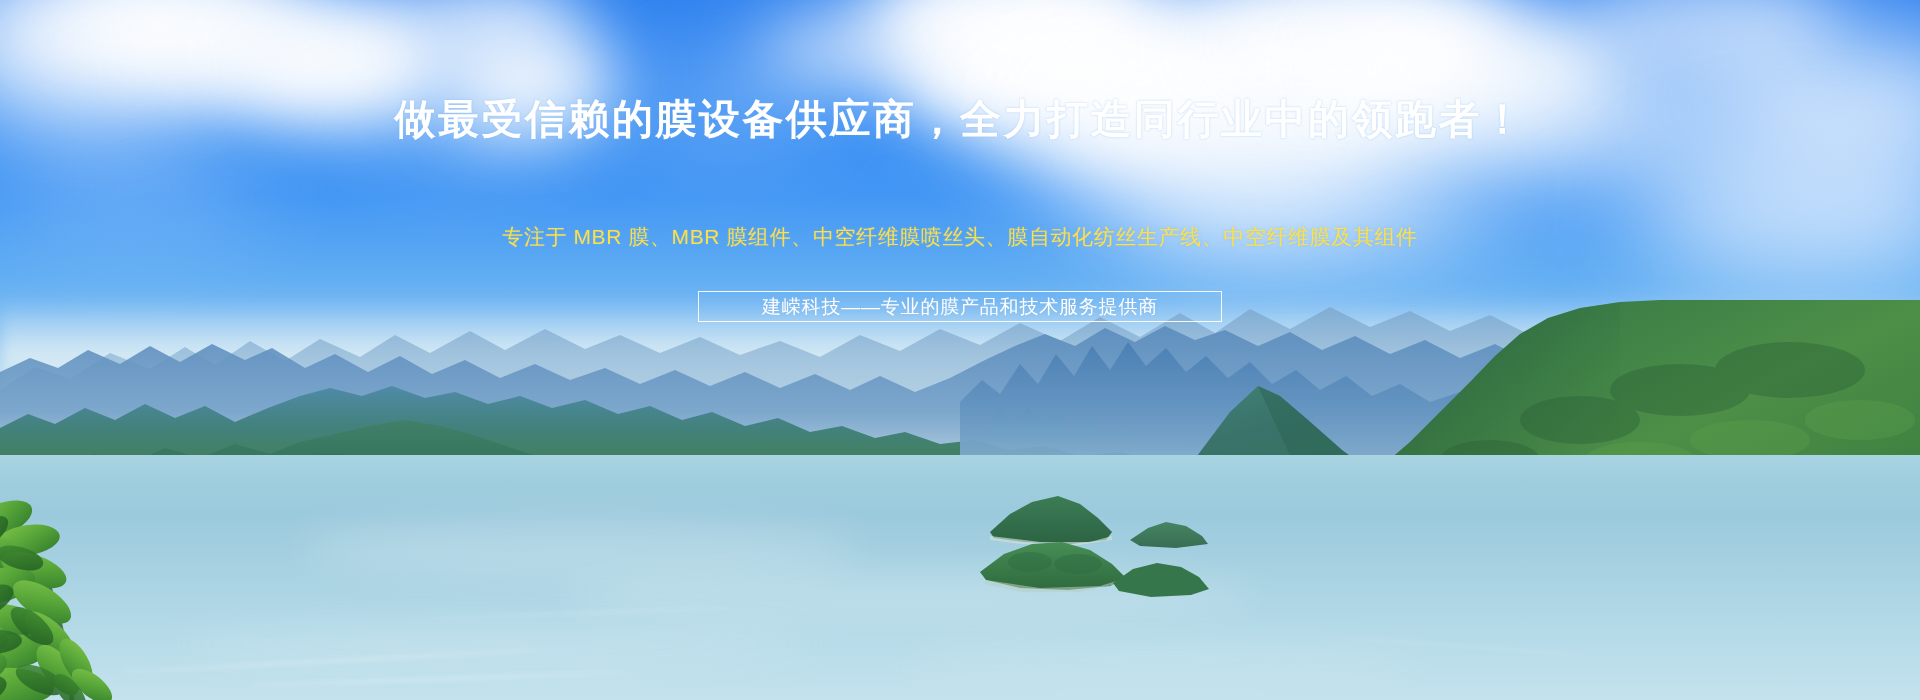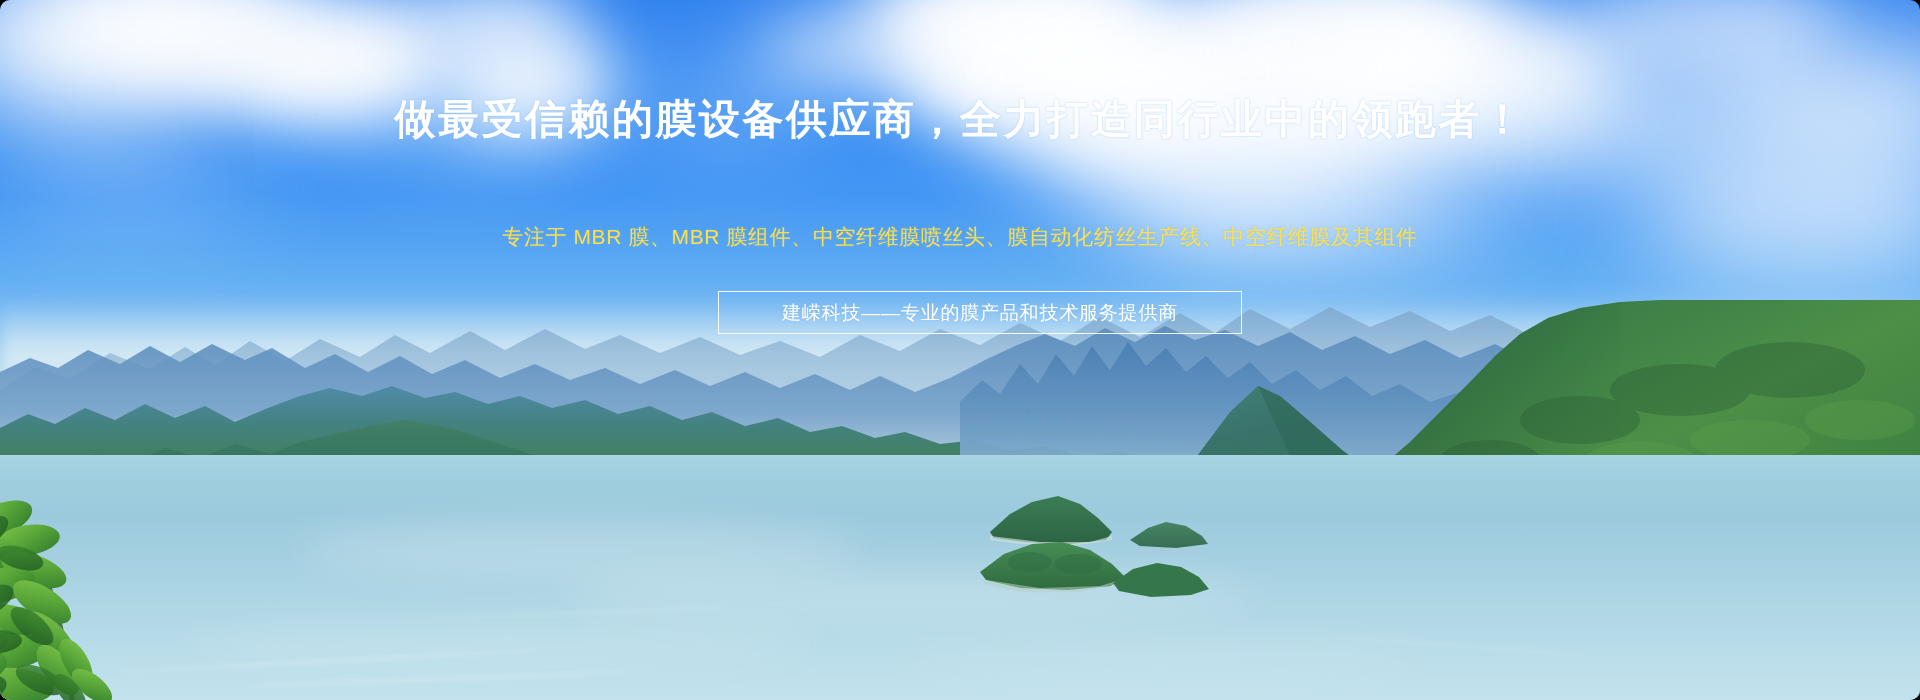--- a/index.html
+++ b/index.html
@@ -1,19 +1,18 @@
 <!DOCTYPE html>
 <html><head>
 <meta charset="utf-8">
 <style>
   html,body{margin:0;padding:0;background:#000;}
   .banner{
     position:relative;width:1920px;height:700px;overflow:hidden;
     font-family:"Liberation Sans","DejaVu Sans",sans-serif;
-    border-radius:10px;
   }
 
   
   .sky{
     position:absolute;inset:0;
     background:
       linear-gradient(to bottom,
         #2f82ef 0%,
         #358bf2 14%,
         #4397f4 28%,
@@ -69,24 +68,24 @@
     white-space:nowrap;
   }
   .subtitle{
     position:absolute;left:0;right:0;top:226px;
     font-size:21px;color:#fde047;letter-spacing:.6px;line-height:1;
     text-shadow:0 0 3px rgba(130,180,230,.5);
     white-space:nowrap;
   }
   .tagbox{
     position:absolute;left:50%;transform:translateX(-50%);
-    top:291px;width:524px;height:43px;
+    top:291px;width:524px;height:31px;
     border:1px solid rgba(255,255,255,.92);
     box-sizing:border-box;
-    display:flex;align-items:center;justify-content:center;margin-left:20px;
+    display:flex;align-items:center;justify-content:center;
   }
   .tagbox span{
     font-size:19px;color:#ffffff;letter-spacing:.8px;
     text-shadow:0 0 3px rgba(130,180,230,.45);white-space:nowrap;
   }
 </style>
 </head>
 <body>
 
 <div class="banner">

